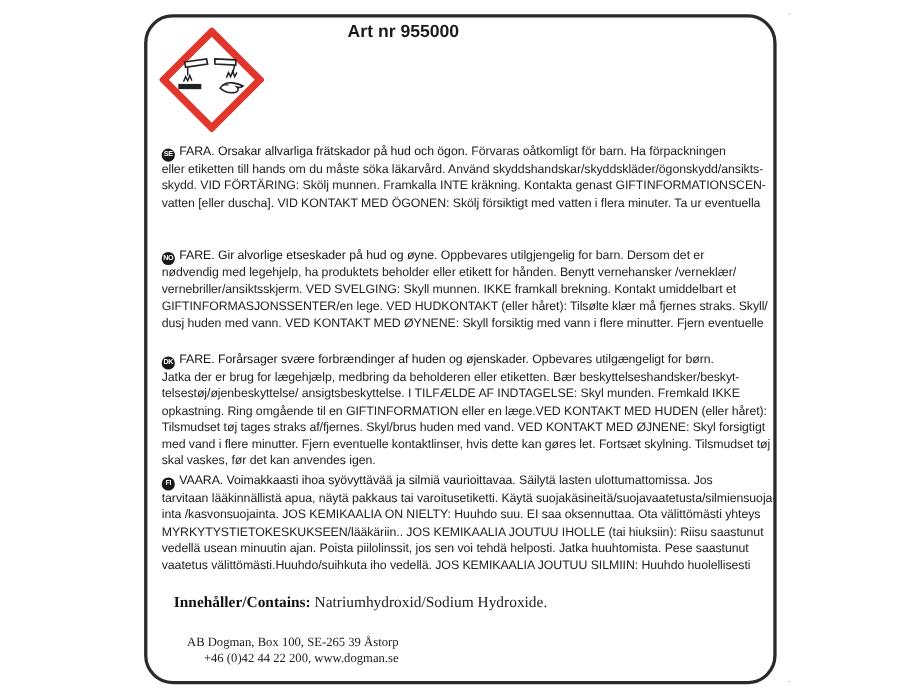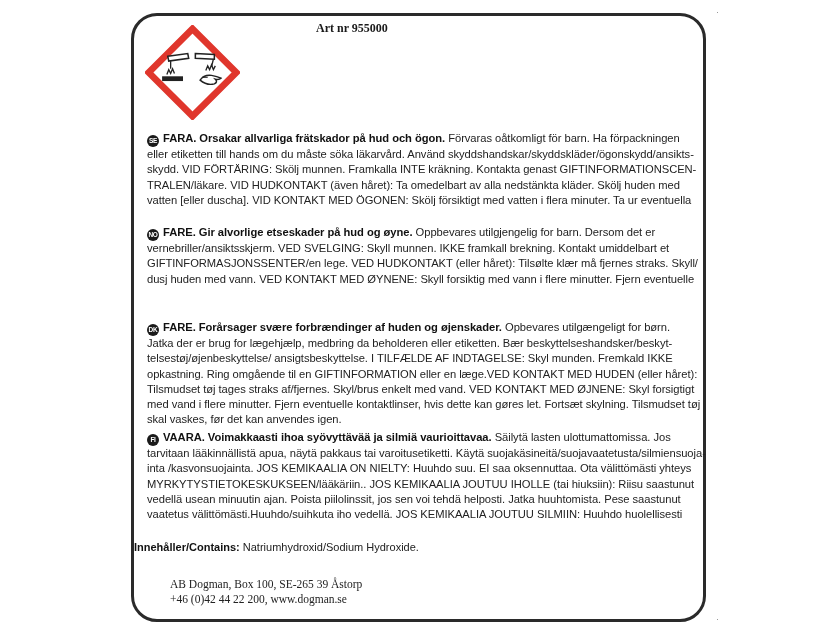--- a/index.html
+++ b/index.html
@@ -8,23 +8,23 @@
       position: absolute;
       left: 131px; top: 13px;
       width: 569px; height: 603px;
       border: 3px solid #2a2a2a;
       border-radius: 26px;
       box-sizing: content-box;
     }
     .art-nr {
       position: absolute;
       left: 316px; top: 21px;
-      font-family: Liberation Serif, serif;
+      font-family: Liberation Sans, sans-serif;
       font-weight: bold;
-      font-size: 12px;
+      font-size: 16px;
       color: #1a1a1a;
     }
     .pictogram {
       position: absolute;
       left: 145px; top: 25px;
       width: 95px; height: 95px;
     }
     .section {
       position: absolute;
       left: 147px;
@@ -44,36 +44,37 @@
       color: #fff;
       font-family: "Liberation Sans", sans-serif;
       font-weight: bold;
       font-size: 6.5px;
       line-height: 12px;
       text-align: center;
       vertical-align: -1px;
       margin-right: 4px;
       letter-spacing: -0.3px;
     }
-    .headline { font-weight: bold; color: #111; margin-top: 20px; }
+    .headline { font-weight: normal; color: #111; margin-top: 20px; }
     .contains {
       position: absolute;
-      left: 134px; top: 541px;
-      font-family: Liberation Sans, sans-serif;
-      font-size: 11px;
+      left: 158px; top: 541px;
+      font-family: Liberation Serif, serif;
+      font-size: 14px;
       color: #222;
     }
     .contains .k { font-weight: bold; color: #111; }
     .company {
       position: absolute;
       left: 170px; top: 577px;
       font-family: "Liberation Serif", serif;
       font-size: 11.5px;
       line-height: 14.5px;
       color: #222;
+      text-align: right;
     }
     .company .line { display: block; white-space: nowrap; }
     .dot { position: absolute; width: 1px; height: 1px; background: #999; }
   </style>
 </head>
 <body>
 
 <div class="label-frame"></div>
 
 <div class="art-nr">Art nr 955000</div>
@@ -100,41 +101,41 @@
   <path d="M58,58 q4,-6 12,-5 q6,1 10,3 q-2,2 -6,1 q3,3 -1,5 q-8,2 -15,-4 z" fill="#fff" stroke="#222" stroke-width="1.5"></path>
   <line x1="60" y1="55" x2="66" y2="55" stroke="#222" stroke-width="1.2"></line>
 </svg>
 
 <div class="section" style="top:131px;">
   <span class="line">
     <span class="badge">SE</span><span class="headline">FARA. Orsakar allvarliga frätskador på hud och ögon.</span><span> Förvaras oåtkomligt för barn. Ha förpackningen</span>
   </span>
   <span class="line">eller etiketten till hands om du måste söka läkarvård. Använd skyddshandskar/skyddskläder/ögonskydd/ansikts-</span>
   <span class="line">skydd. VID FÖRTÄRING: Skölj munnen. Framkalla INTE kräkning. Kontakta genast GIFTINFORMATIONSCEN-</span>
-  <span class="line">TRALEN/läkare. VID HUDKONTAKT (även håret): Ta omedelbart av alla nedstänkta kläder. Skölj huden med</span>
   <span class="line">vatten [eller duscha]. VID KONTAKT MED ÖGONEN: Skölj försiktigt med vatten i flera minuter. Ta ur eventuella</span>
 </div>
 
 <div class="section" style="top:225px;">
   <span class="line">
     <span class="badge">NO</span><span class="headline">FARE. Gir alvorlige etseskader på hud og øyne.</span><span> Oppbevares utilgjengelig for barn. Dersom det er</span>
   </span>
+  <span class="line">nødvendig med legehjelp, ha produktets beholder eller etikett for hånden. Benytt vernehansker /verneklær/</span>
   <span class="line">vernebriller/ansiktsskjerm. VED SVELGING: Skyll munnen. IKKE framkall brekning. Kontakt umiddelbart et</span>
   <span class="line">GIFTINFORMASJONSSENTER/en lege. VED HUDKONTAKT (eller håret): Tilsølte klær må fjernes straks. Skyll/</span>
   <span class="line">dusj huden med vann. VED KONTAKT MED ØYNENE: Skyll forsiktig med vann i flere minutter. Fjern eventuelle</span>
 </div>
 
 <div class="section" style="top:320px;">
   <span class="line">
     <span class="badge">DK</span><span class="headline">FARE. Forårsager svære forbrændinger af huden og øjenskader.</span><span> Opbevares utilgængeligt for børn.</span>
   </span>
   <span class="line">Jatka der er brug for lægehjælp, medbring da beholderen eller etiketten. Bær beskyttelseshandsker/beskyt-</span>
   <span class="line">telsestøj/øjenbeskyttelse/ ansigtsbeskyttelse. I TILFÆLDE AF INDTAGELSE: Skyl munden. Fremkald IKKE</span>
   <span class="line">opkastning.  Ring omgående til en GIFTINFORMATION eller en læge.VED KONTAKT MED HUDEN (eller håret):</span>
-  <span class="line">Tilsmudset tøj tages straks af/fjernes. Skyl/brus enkelt med vand. VED KONTAKT MED ØJNENE: Skyl forsigtigt</span>
+  <span class="line">Tilsmudset tøj tages straks af/fjernes. Skyl/brus huden med vand. VED KONTAKT MED ØJNENE: Skyl forsigtigt</span>
   <span class="line">med vand i flere minutter. Fjern eventuelle kontaktlinser, hvis dette kan gøres let. Fortsæt skylning. Tilsmudset tøj</span>
   <span class="line">skal vaskes, før det kan anvendes igen.</span>
 </div>
 
 <div class="section" style="top:430px;">
   <span class="line">
     <span class="badge">FI</span><span class="headline">VAARA. Voimakkaasti ihoa syövyttävää ja silmiä vaurioittavaa.</span><span> Säilytä lasten ulottumattomissa. Jos</span>
   </span>
   <span class="line">tarvitaan lääkinnällistä apua, näytä pakkaus tai varoitusetiketti. Käytä suojakäsineitä/suojavaatetusta/silmiensuoja-</span>
   <span class="line">inta /kasvonsuojainta. JOS KEMIKAALIA ON NIELTY: Huuhdo suu. EI saa oksennuttaa. Ota välittömästi yhteys</span>

